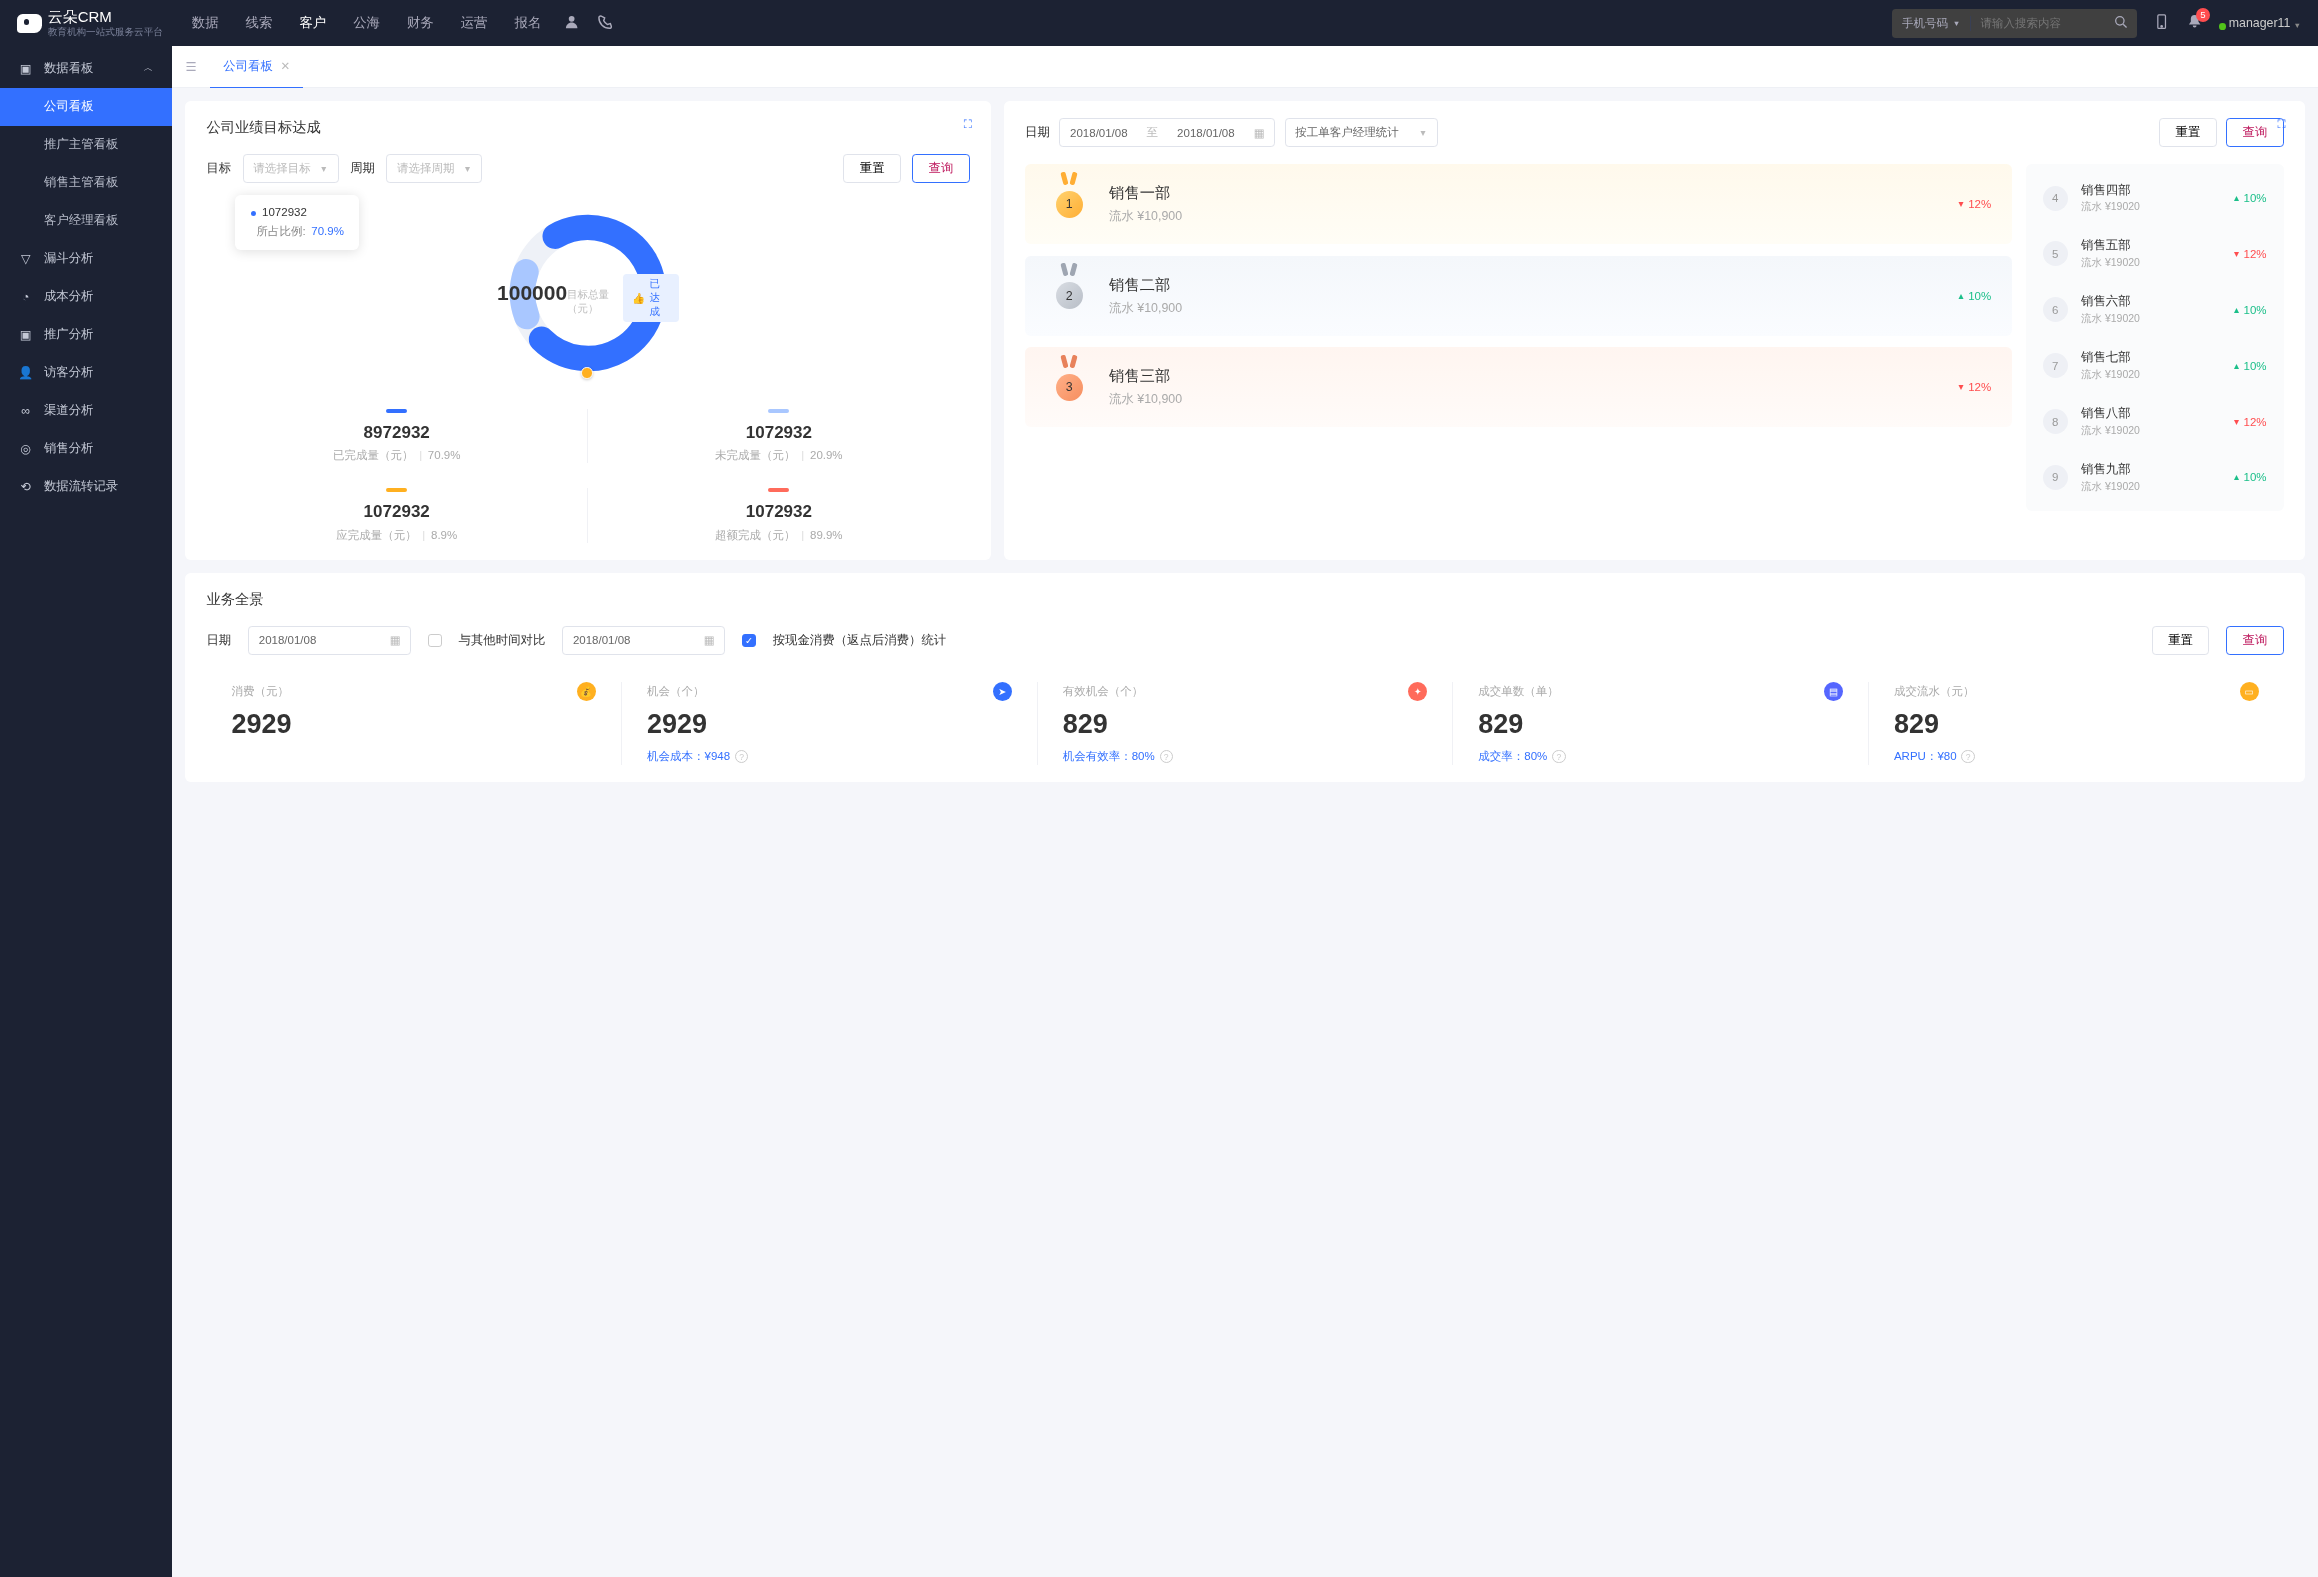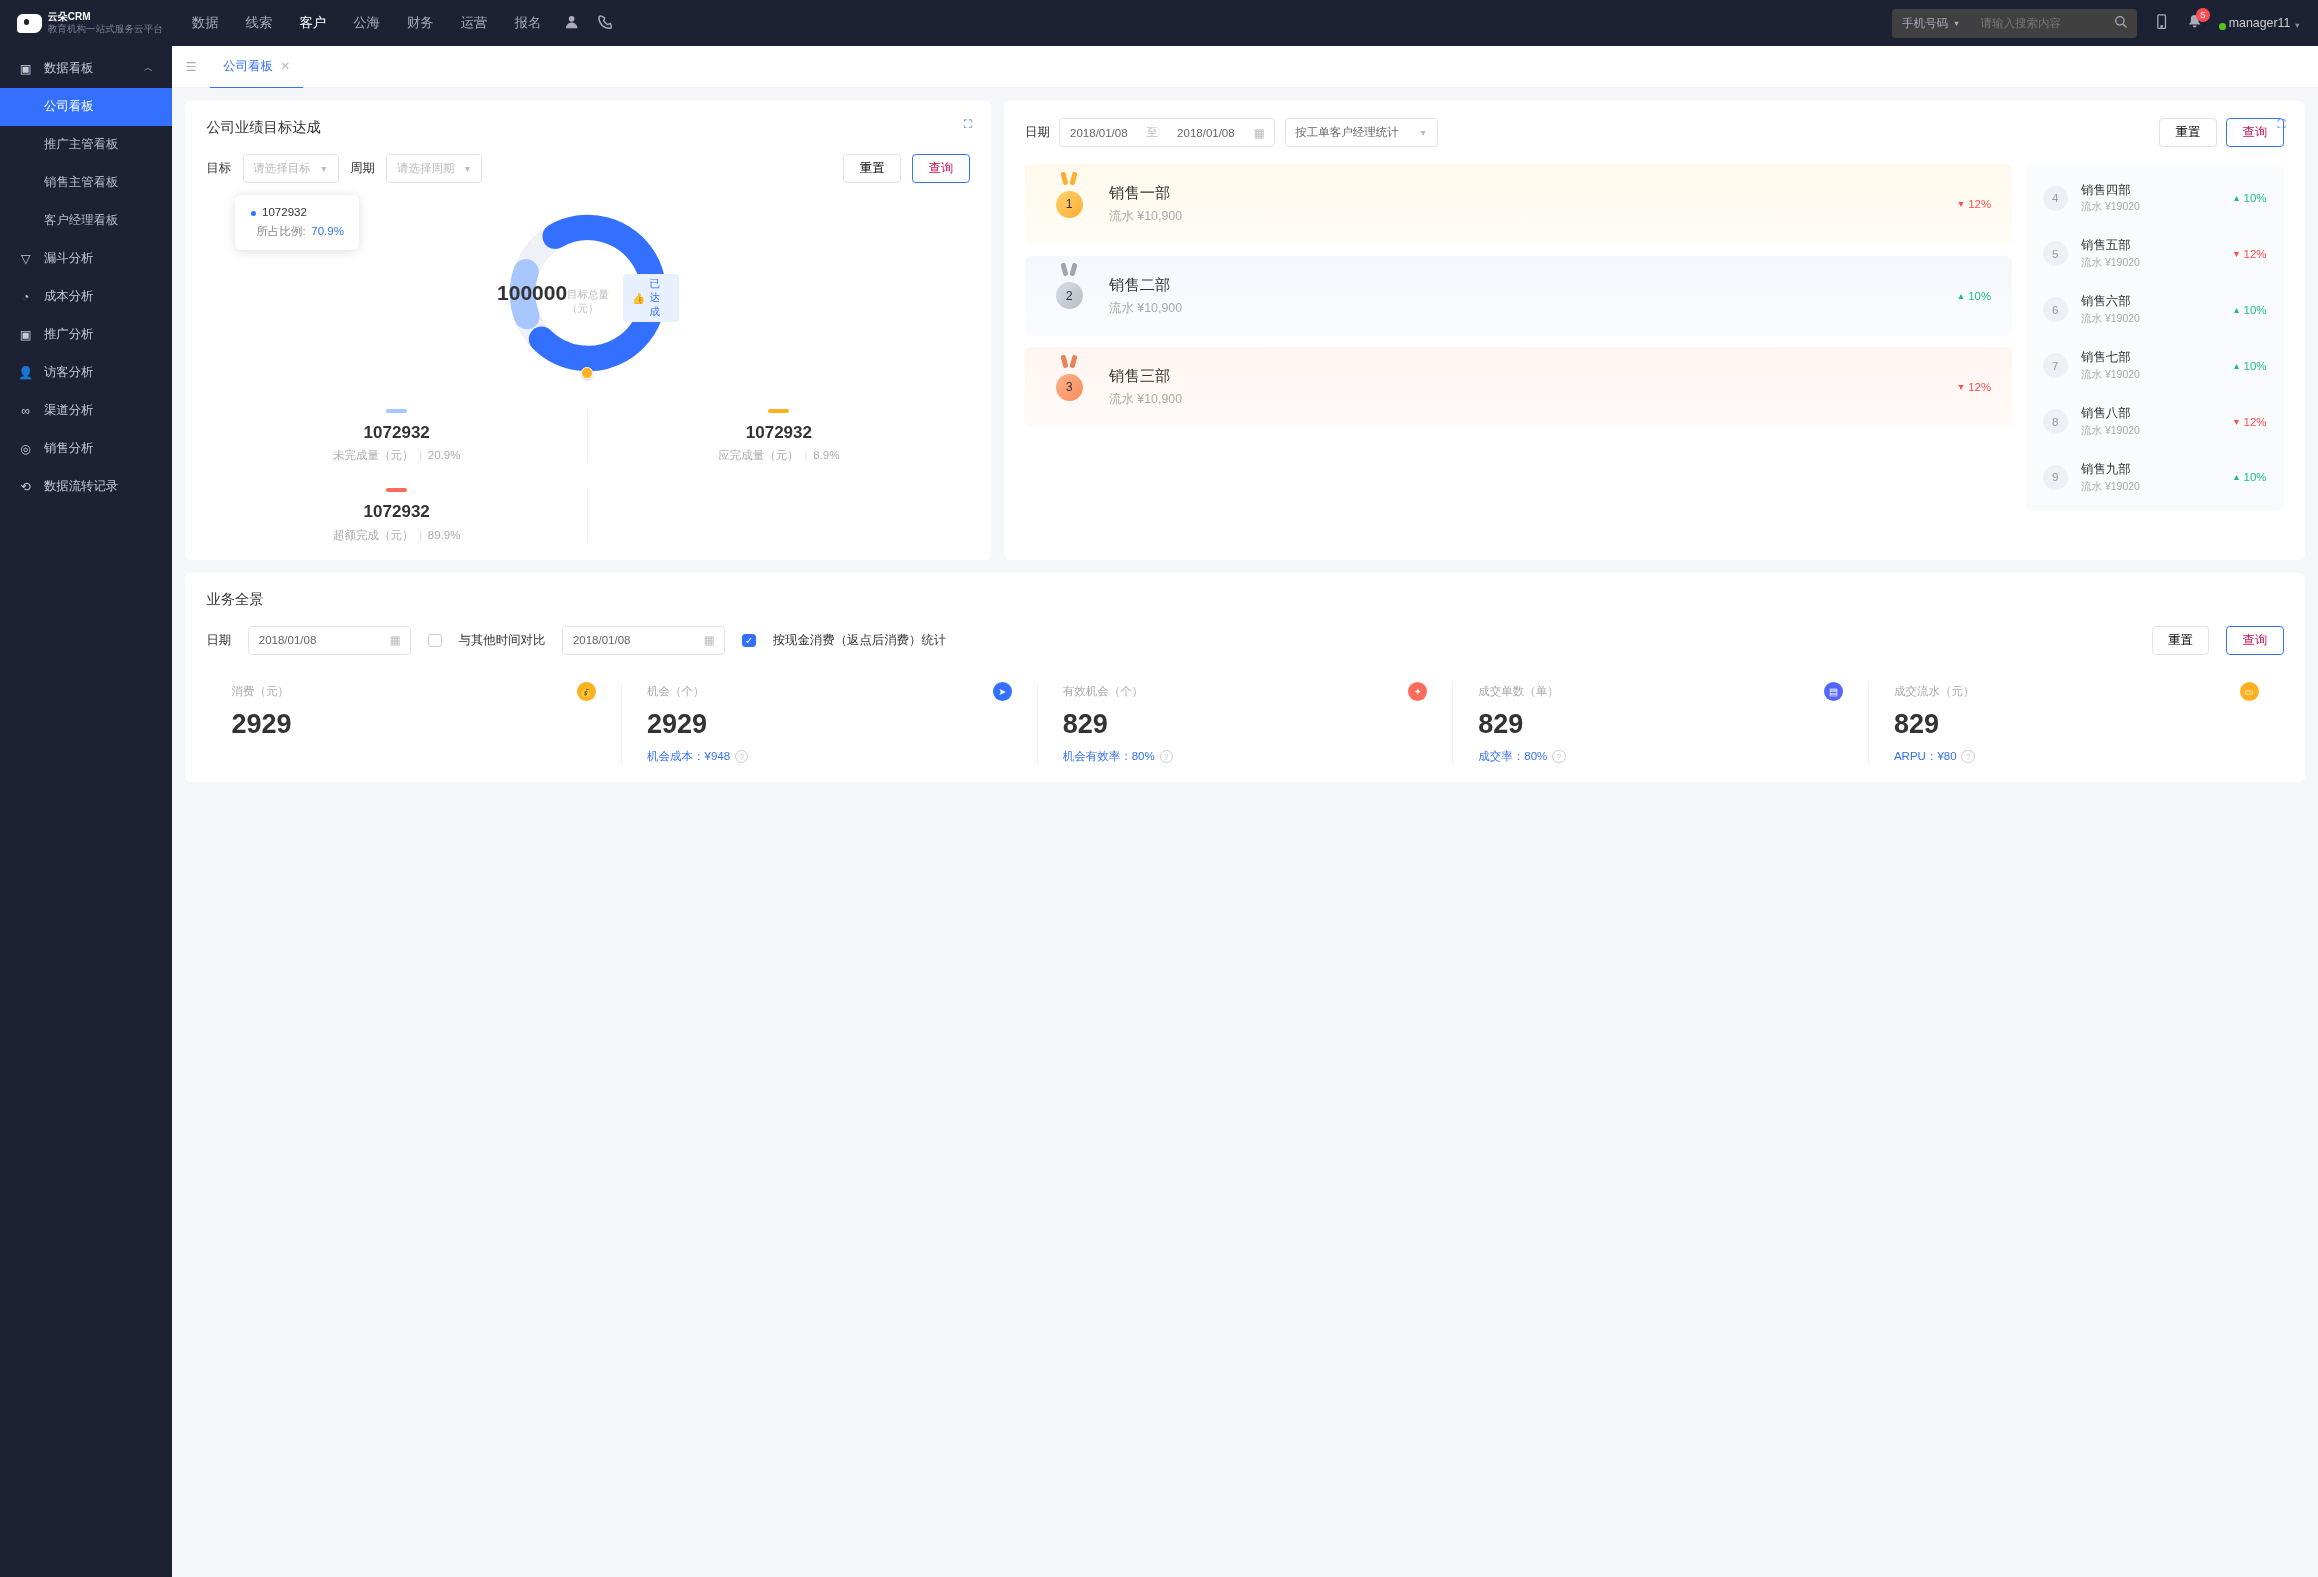--- a/index.html
+++ b/index.html
@@ -2,21 +2,21 @@
 <html><head>
 <meta charset="utf-8">
 <style>
 *{box-sizing:border-box;margin:0;padding:0;font-family:-apple-system,BlinkMacSystemFont,"Segoe UI","PingFang SC","Microsoft YaHei",sans-serif}
 body{background:#f5f6fa;color:#333;font-size:12.4px}
 .topbar{height:46px;background:#1c2233;display:flex;align-items:center;padding:0 17px;color:#ccc}
 .logo{display:flex;align-items:center;gap:5.7px;margin-right:29px;font-size:10.5px;line-height:1.2}
 .logo-mark{width:25px;height:19px;background:#fff;border-radius:5.7px 5.7px 7.6px 3.8px;position:relative}
 .logo-mark::after{content:"";position:absolute;width:5.7px;height:5.7px;background:#1c2233;border-radius:50%;top:5.7px;left:6.7px}
 .logo-txt{display:flex;flex-direction:column}
-.logo-brand{font-weight:bold;color:#fff;font-size:10px}
+.logo-brand{font-weight:normal;color:#fff;font-size:15px}
 .topnav{display:flex;gap:27px;font-size:13.4px}
 .topnav div{cursor:pointer;color:#aab}
 .topnav .active{color:#fff}
 .topright{margin-left:auto;display:flex;align-items:center;gap:17px}
 .search-wrap{display:flex;align-items:center;background:#404040;border-radius:3.8px;height:29px}
 .search-sel{padding:0 9.6px;color:#aab;font-size:11.5px;display:flex;align-items:center;gap:4.8px;border-right:1px solid #394055}
 .search-inp{background:none;border:0;outline:0;color:#ccc;padding:0 9.6px;width:134px;font-size:11.5px}
 .search-ic{padding:0 9.6px;color:#aab}
 .top-ic{color:#aab;position:relative}
 .badge{position:absolute;top:-5.7px;right:-7.6px;background:#ff4d4f;color:#fff;border-radius:7.6px;font-size:9.6px;min-width:13.4px;height:13.4px;display:flex;align-items:center;justify-content:center;padding:0 2.9px}
@@ -263,20 +263,25 @@
                 <div class="lbl">目标总量（元）</div>
                 <div class="tag">
                     <span>👍</span>
                     <span>已达成</span>
                   </div>
               </div>
               <div class="donut-knob"></div>
             </div>
             <div class="stats-grid" id="goal-stats" style="width:100%">
                 <div class="stat">
+                  <div class="bar" style="background:#3370ff"></div>
+                  <div class="val">8972932</div>
+                  <div class="sub">已完成量（元）<span class="sep">|</span>70.9%</div>
+                </div>
+                <div class="stat">
                   <div class="bar" style="background:#a9c7ff"></div>
                   <div class="val">1072932</div>
                   <div class="sub">未完成量（元）<span class="sep">|</span>20.9%</div>
                 </div>
                 <div class="stat">
                   <div class="bar" style="background:#ffb020"></div>
                   <div class="val">1072932</div>
                   <div class="sub">应完成量（元）<span class="sep">|</span>8.9%</div>
                 </div>
                 <div class="stat">

